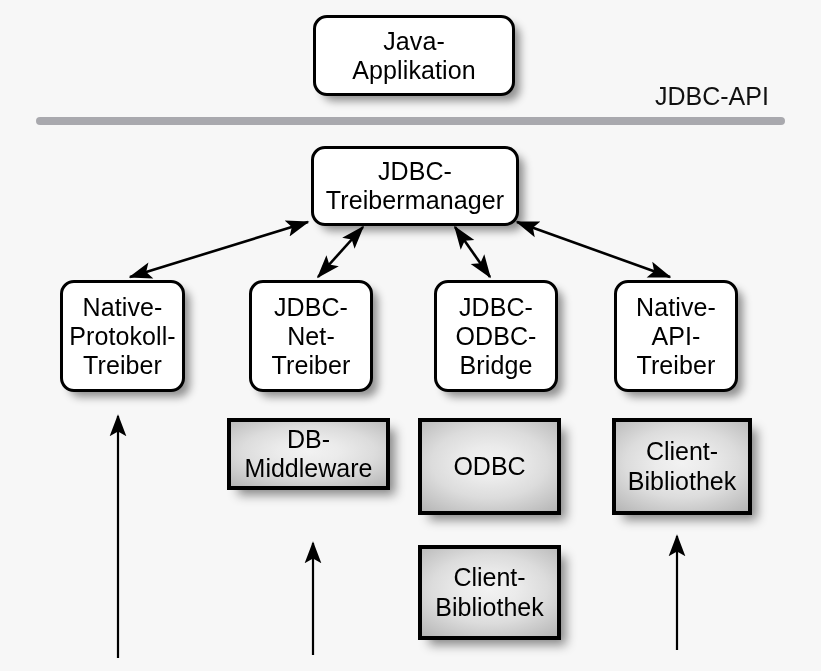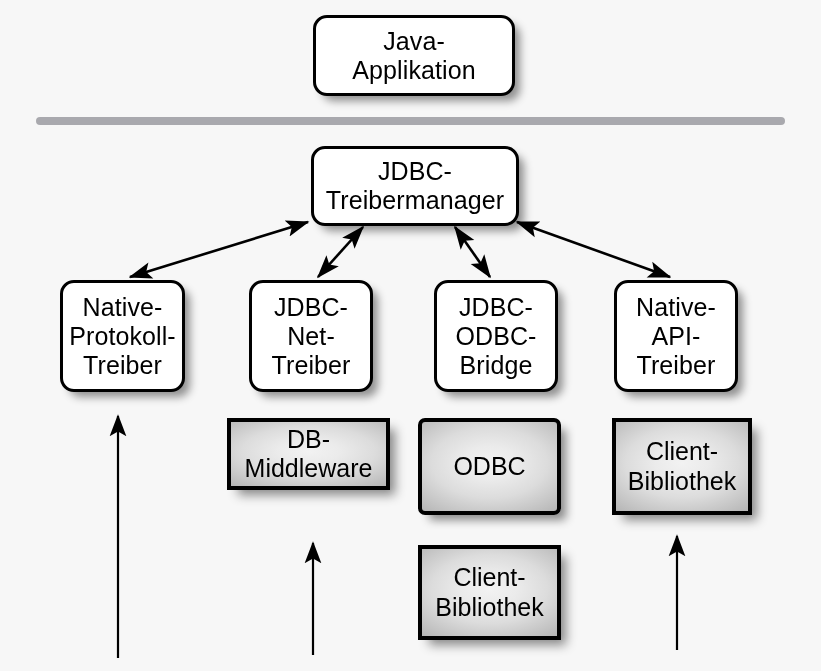--- a/index.html
+++ b/index.html
@@ -133,20 +133,21 @@
     </g>
     <g>
       <line x1="313" y1="655" x2="313" y2="543" stroke-width="2.2" marker-end="url(#ah-thin)"></line>
     </g>
     <g>
       <line x1="677" y1="650" x2="677" y2="536" stroke-width="2.2" marker-end="url(#ah-thin)"></line>
     </g>
   </svg>
 
   <div class="api-bar" style="left:36px; top:117px; width:749px; height:8px;"></div>
+  <div class="api-label" style="left:655px; top:82px;">JDBC-API</div>
 
   <div class="node" style="left:313px; top:15px; width:202px; height:81px;">
     <span class="label">Java-
 Applikation</span>
   </div>
 
   <div class="node" style="left:311px; top:146px; width:208px; height:80px;">
     <span class="label">JDBC-
 Treibermanager</span>
   </div>
@@ -173,21 +174,21 @@
     <span class="label">Native-
 API-
 Treiber</span>
   </div>
 
   <div class="gbox" style="left:227px; top:418px; width:163px; height:72px;">
     <span class="label">DB-
 Middleware</span>
   </div>
 
-  <div class="gbox" style="left:418px; top:418px; width:143px; height:97px;border-radius:7px;">
+  <div class="gbox" style="left:418px; top:418px; width:143px; height:97px;">
     <span class="label">ODBC</span>
   </div>
 
   <div class="gbox" style="left:612px; top:418px; width:140px; height:97px;">
     <span class="label">Client-
 Bibliothek</span>
   </div>
 
   <div class="gbox" style="left:418px; top:545px; width:143px; height:95px;">
     <span class="label">Client-

